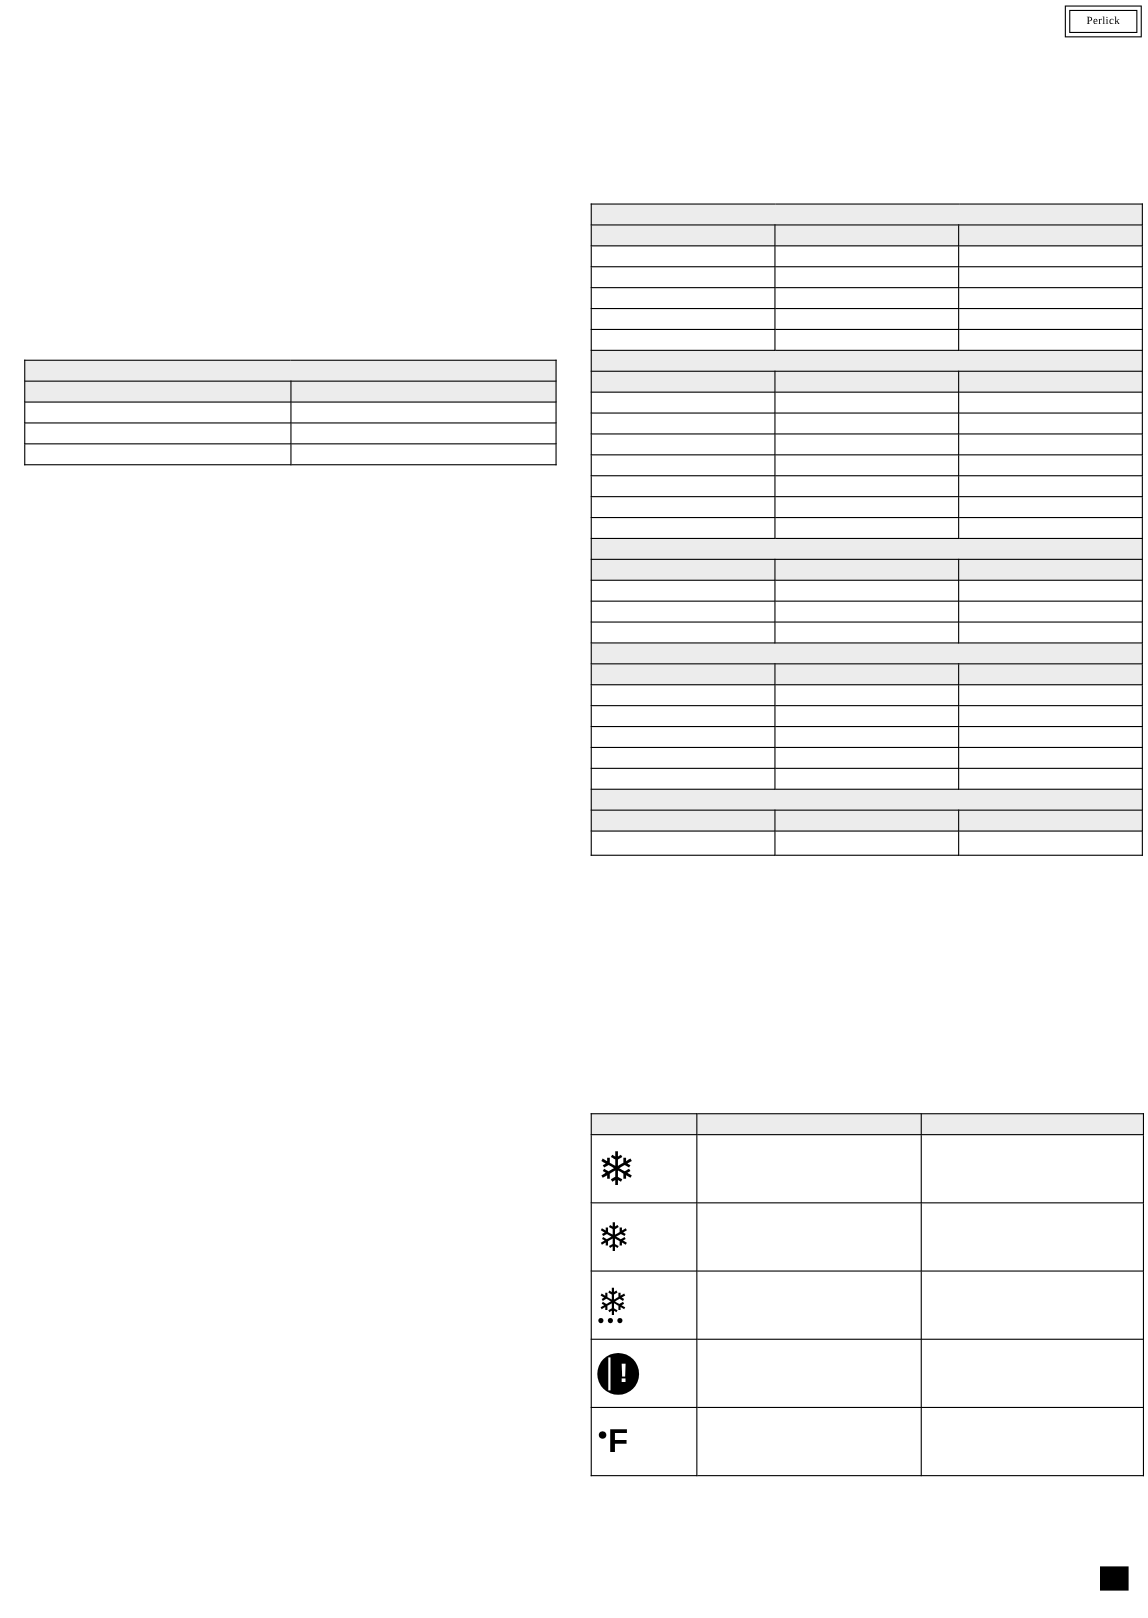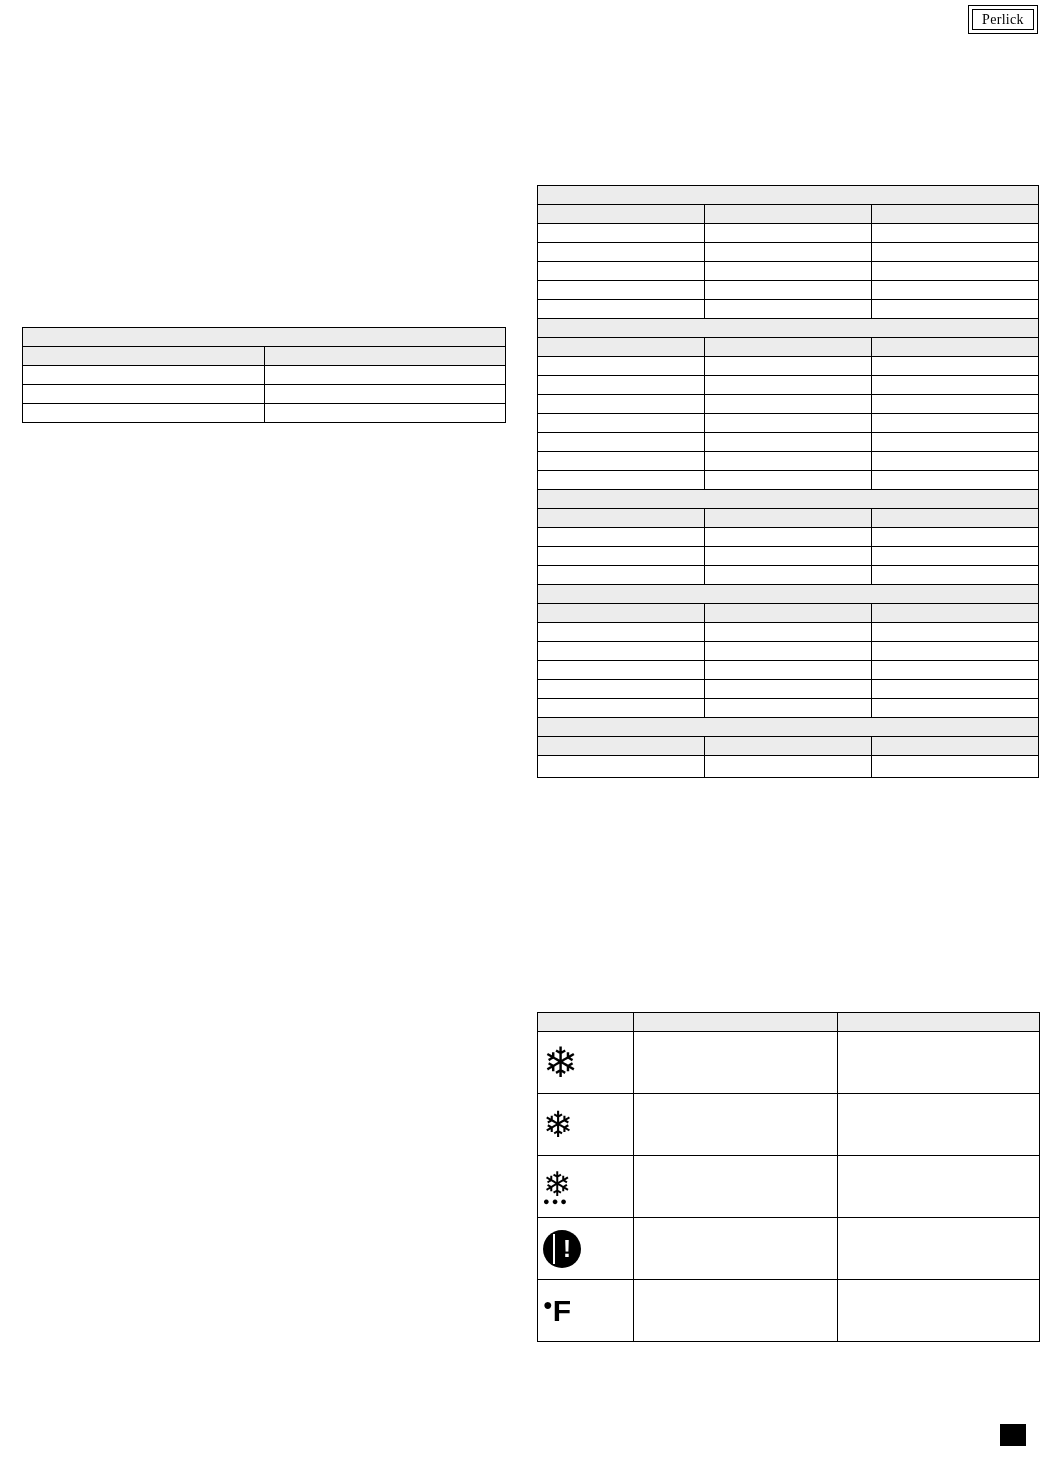--- a/index.html
+++ b/index.html
@@ -32,21 +32,21 @@
   .logo-inner {
     border: 1px solid #000;
     width: 60px;
     height: 19px;
     display: flex;
     align-items: center;
     justify-content: center;
   }
   .logo-text {
     font-family: "Liberation Serif", serif;
-    font-size: 14px;
+    font-size: 10px;
     letter-spacing: 0.3px;
     line-height: 1;
   }
 
   
   table.doc-table {
     border-collapse: collapse;
     table-layout: fixed;
     background: #ffffff;
   }

